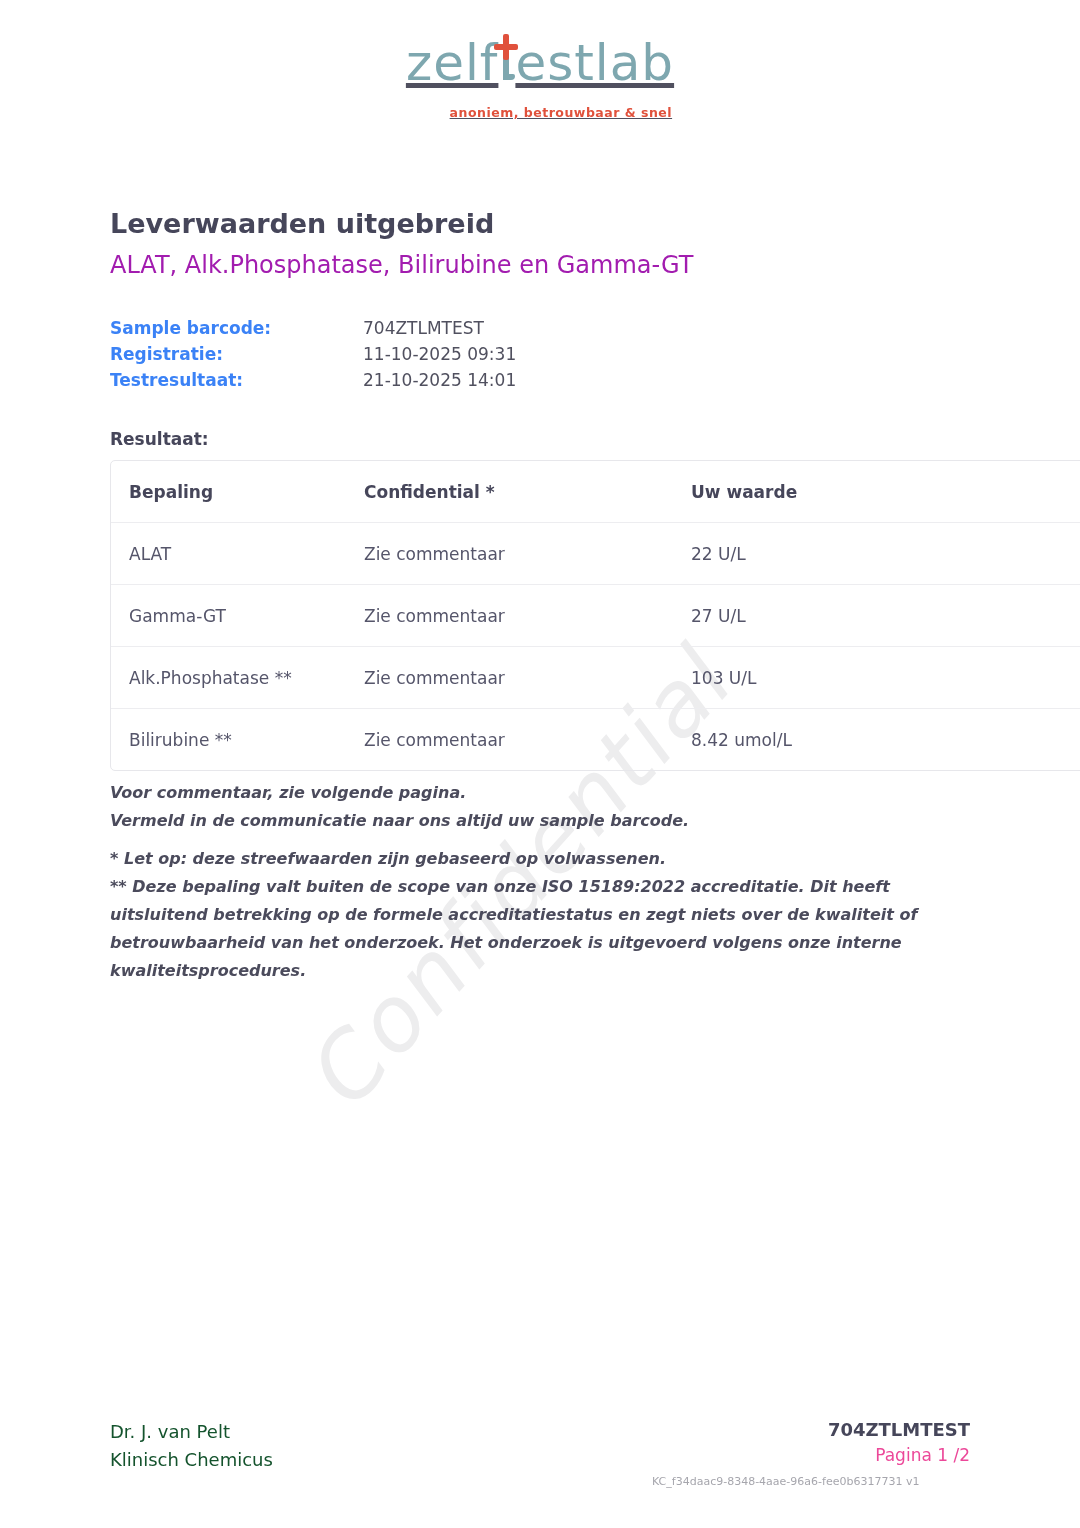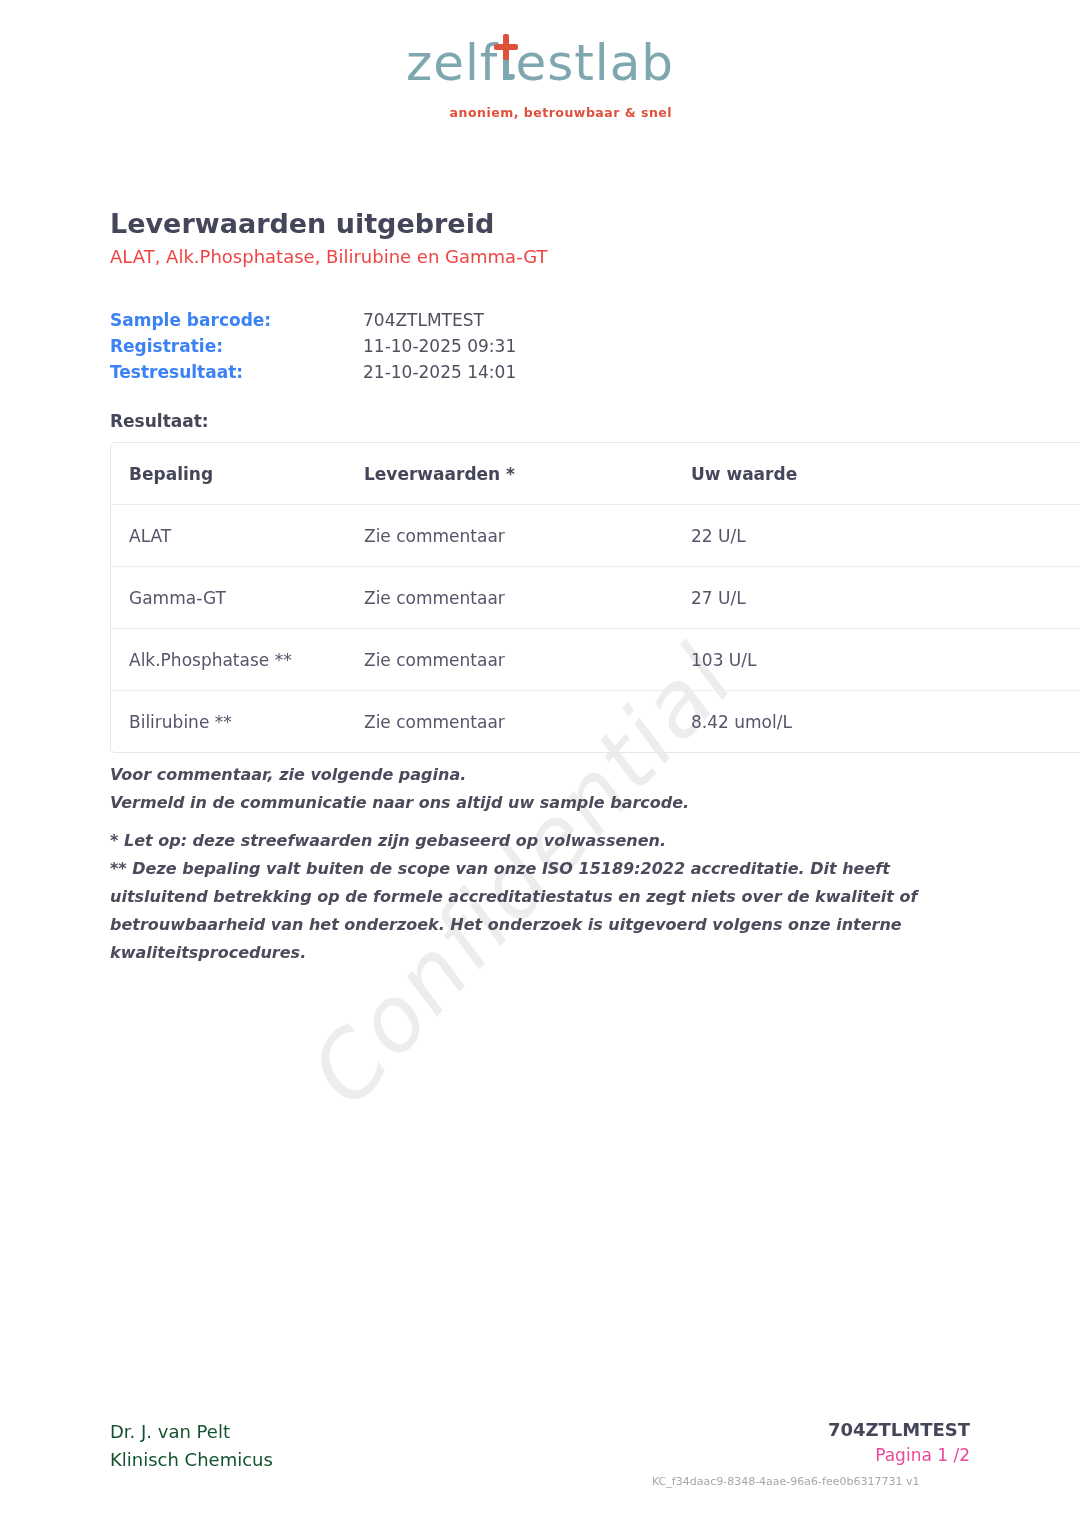--- a/index.html
+++ b/index.html
@@ -15,42 +15,42 @@
   .watermark{
     position:absolute;left:522px;top:875px;
     transform:translate(-50%,-50%) rotate(-48deg);
     font-size:90px;font-style:italic;letter-spacing:3px;
     color:#ededee;white-space:nowrap;z-index:0;
   }
   
   .content{position:relative;z-index:1;padding:0 110px;}
   
   .logo-block{padding-top:30px;text-align:center;}
-  .logo-inner{display:inline-block;}
+  .logo-inner{display:inline-block;text-decoration:underline;}
   .brand{
     font-size:50px;line-height:52px;letter-spacing:1px;
     color:#7ea7af;white-space:nowrap;text-align:left;
   }
   .logo-t{display:inline-block;position:relative;width:17px;height:50px;}
   .logo-t .t-stem{position:absolute;left:5px;top:27px;width:6px;height:23px;background:#7ea7af;}
   .logo-t .t-foot{position:absolute;left:5px;top:44px;width:12px;height:6px;background:#7ea7af;border-bottom-right-radius:6px;border-top-right-radius:3px;}
   .logo-t .t-plus-v{position:absolute;left:5px;top:4px;width:6px;height:26px;background:#e0513c;border-radius:2px;}
   .logo-t .t-plus-h{position:absolute;left:-4px;top:14px;width:24px;height:6px;background:#e0513c;border-radius:2px;}
   .brand-tagline{
     margin-top:16px;padding-right:2px;text-align:right;
     font-size:12.5px;font-weight:600;letter-spacing:.5px;color:#e0513c;
   }
   
   .title{margin:86px 0 0;font-size:27px;line-height:33px;font-weight:700;color:#46465a;}
-  .subtitle{margin-top:5px;font-size:18px;line-height:24px;color:#ef4444;}
+  .subtitle{margin-top:13px;font-size:24px;line-height:24px;color:#a21caf;}
   
   .sample-info{margin-top:38px;font-size:17px;line-height:26px;}
   .si-label{display:inline-block;width:253px;font-weight:700;color:#3b82f6;}
   
-  .result-label{margin-top:24px;font-size:17px;line-height:24px;font-weight:700;color:#46465a;}
+  .result-label{margin-top:34px;font-size:17px;line-height:24px;font-weight:700;color:#46465a;}
   table.results{
     margin-top:9px;width:1039px;table-layout:fixed;
     border:1px solid #e7e7eb;border-radius:5px;
     border-collapse:separate;border-spacing:0;
     background:transparent;
   }
   table.results col.c1{width:235px;}
   table.results col.c2{width:327px;}
   table.results th, table.results td{
     height:61px;padding:0 8px 0 18px;text-align:left;vertical-align:middle;
@@ -104,21 +104,21 @@
 
     <table class="results">
       <colgroup>
           <col class="c1">
           <col class="c2">
           <col class="c3">
         </colgroup>
       <thead>
         <tr>
           <th>Bepaling</th>
-          <th>Leverwaarden *</th>
+          <th>Confidential *</th>
           <th>Uw waarde</th>
         </tr>
       </thead>
       <tbody>
         <tr>
           <td>ALAT</td>
           <td>Zie commentaar</td>
           <td>22 U/L</td>
         </tr>
         <tr>

